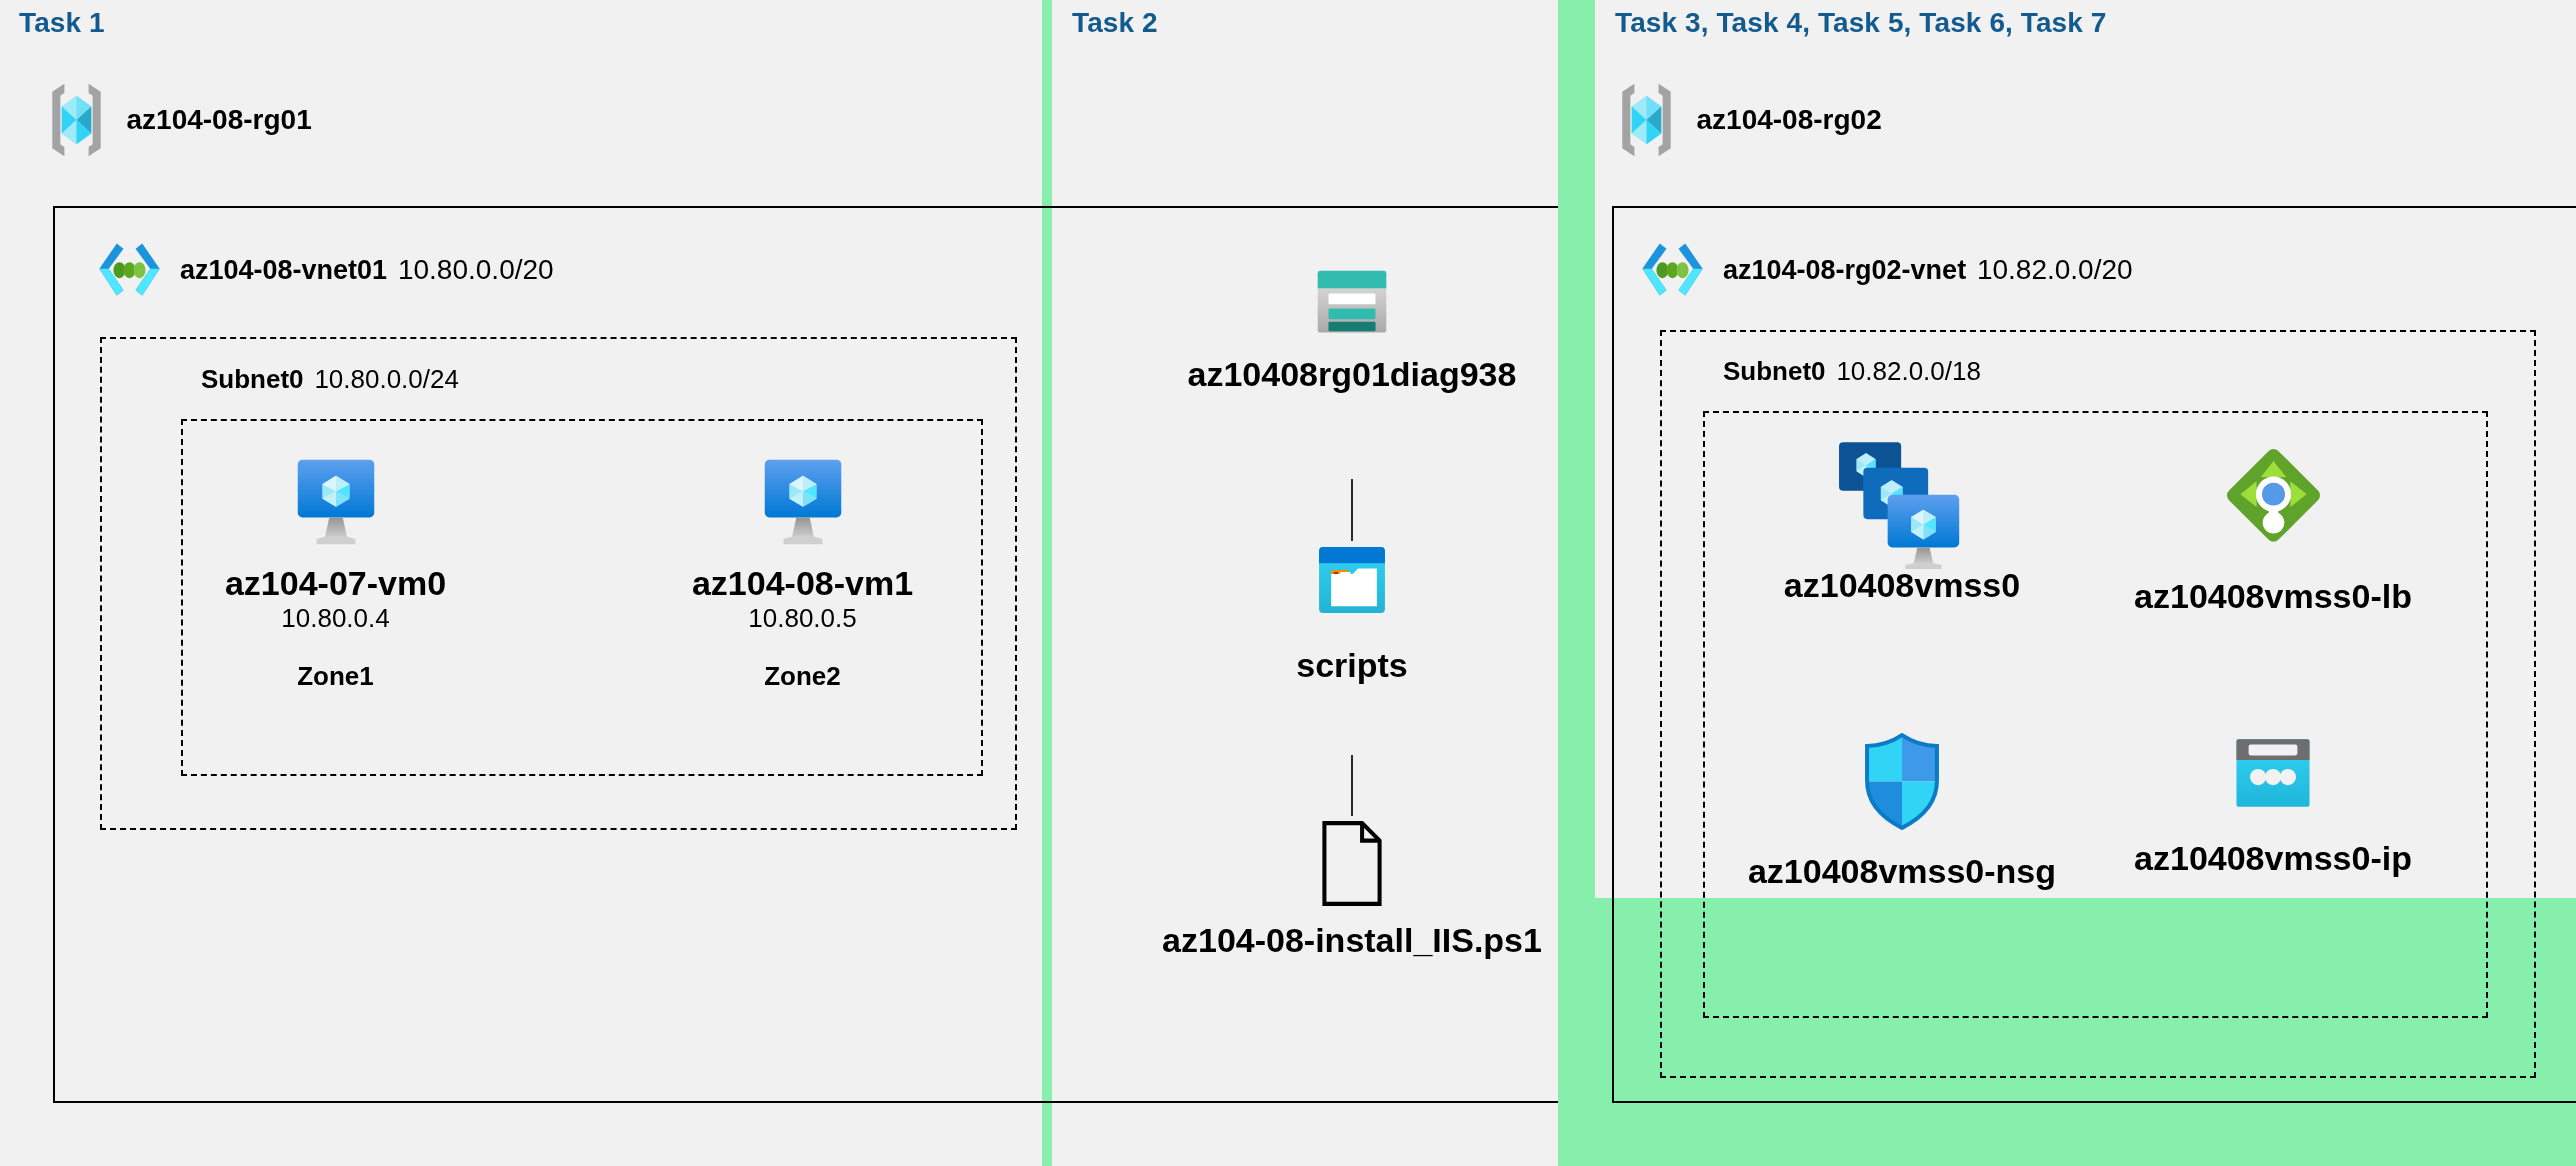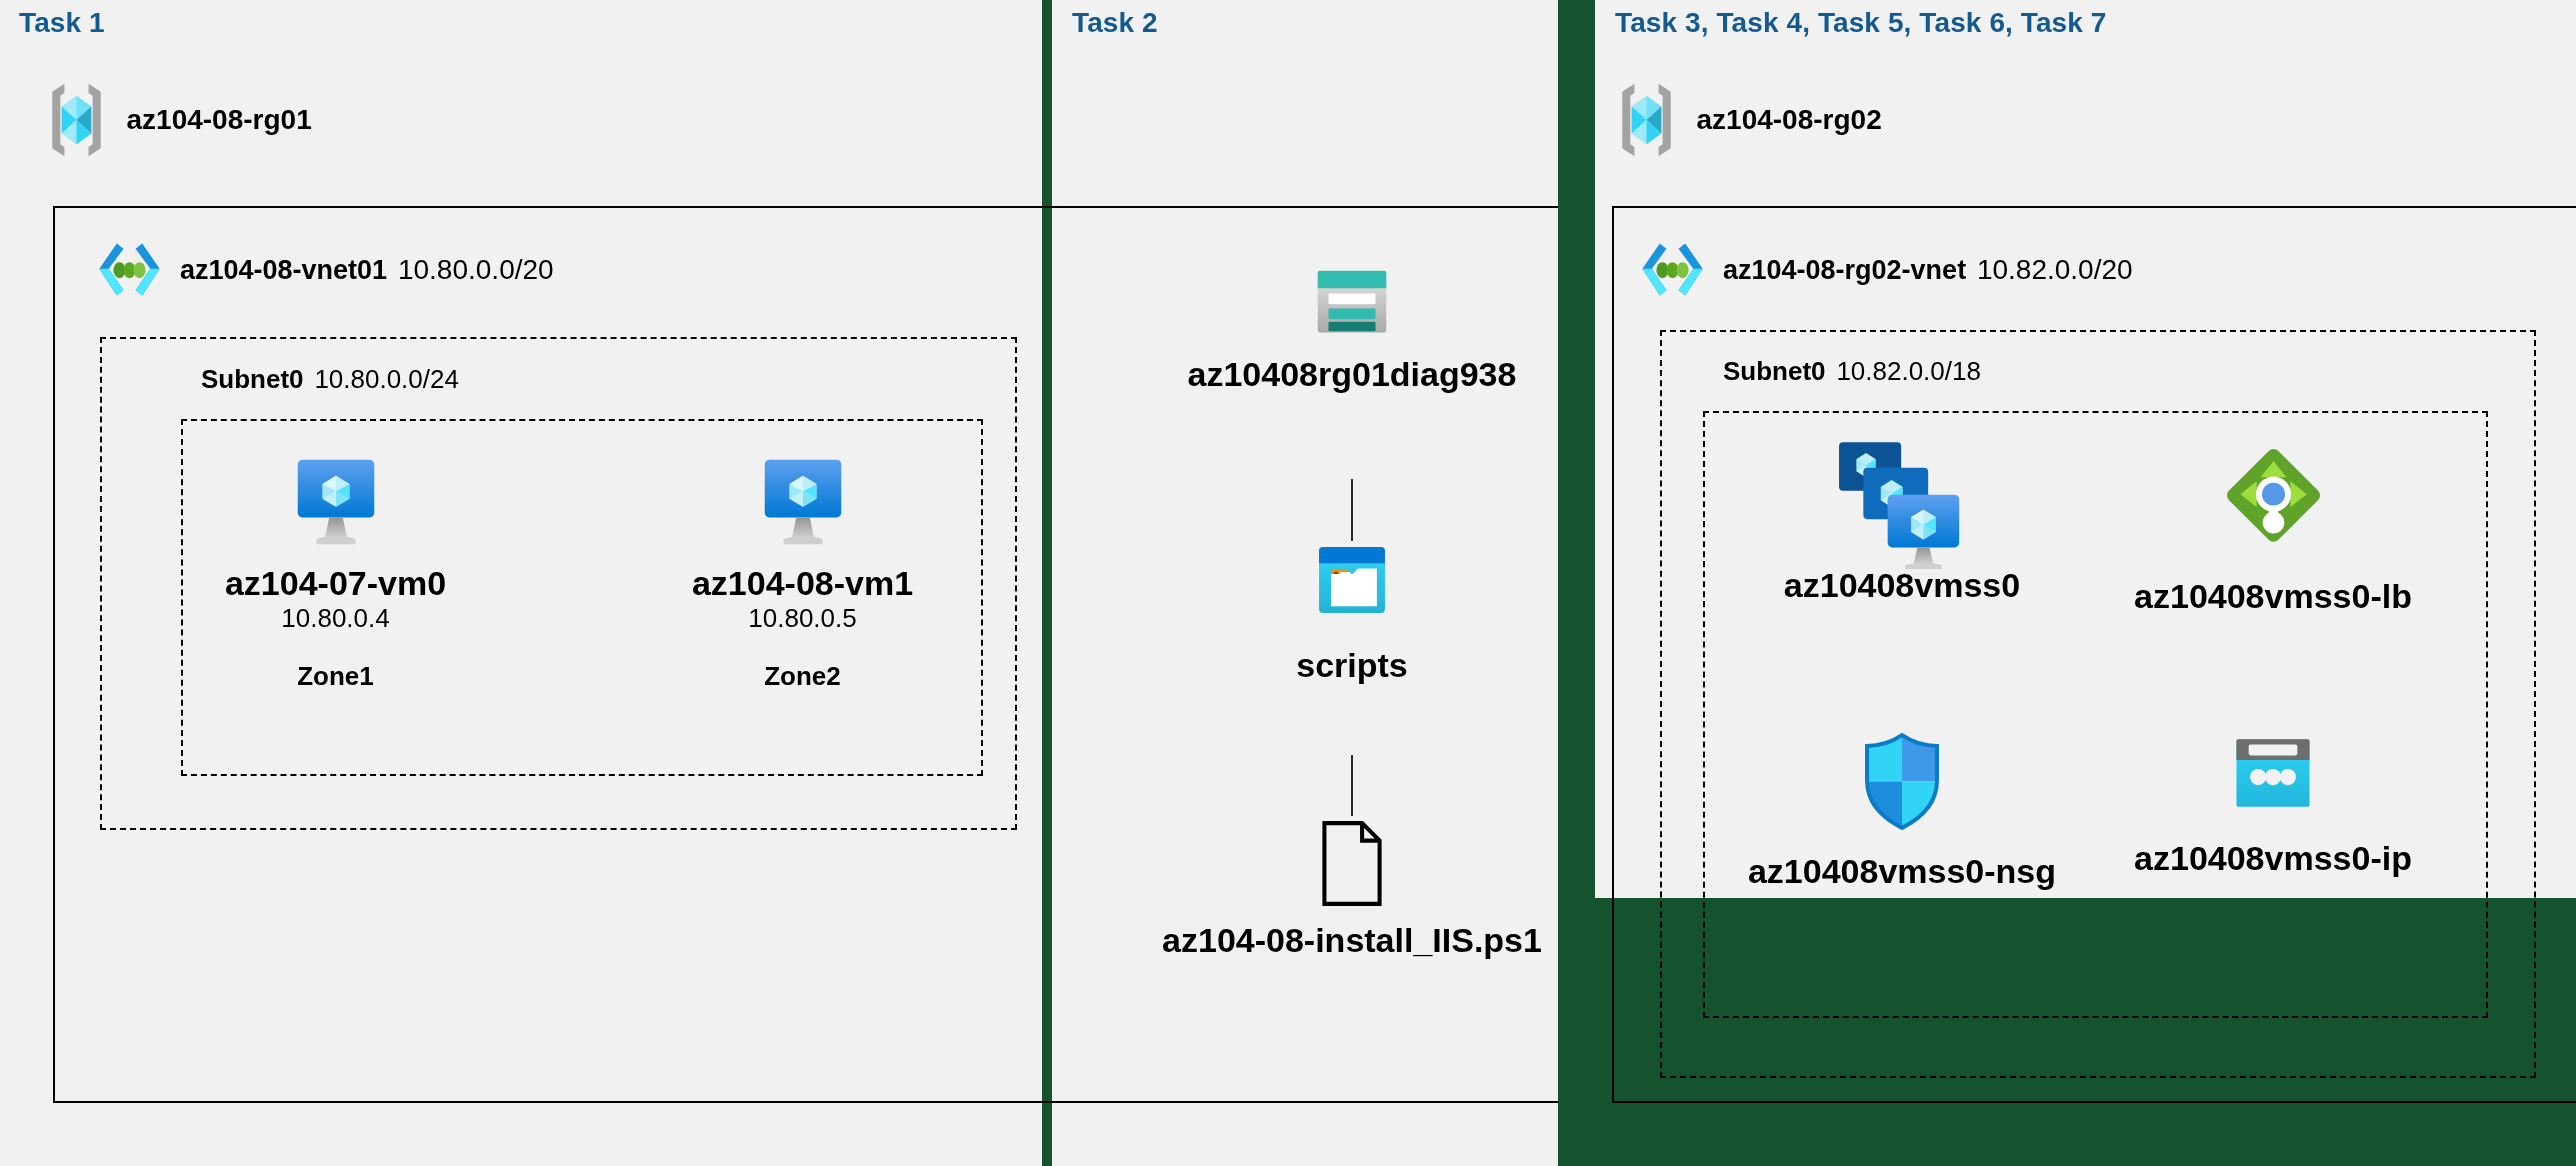--- a/index.html
+++ b/index.html
@@ -7,21 +7,21 @@
     margin: 0; padding: 0;
     background: #ffffff;
   }
   body {
     font-family: "Liberation Sans", sans-serif;
   }
   #stage {
     position: relative;
     width: 2576px;
     height: 1166px;
-    background: #14532d;
+    background: #86efac;
     overflow: hidden;
   }
 
   
   .panel {
     position: absolute;
     background: #f1f1f1;
   }
   #panel-task1  { left: 0;    top: 0; width: 1042px; height: 1166px; }
   #panel-task2  { left: 1052px; top: 0; width: 506px;  height: 1166px; }

